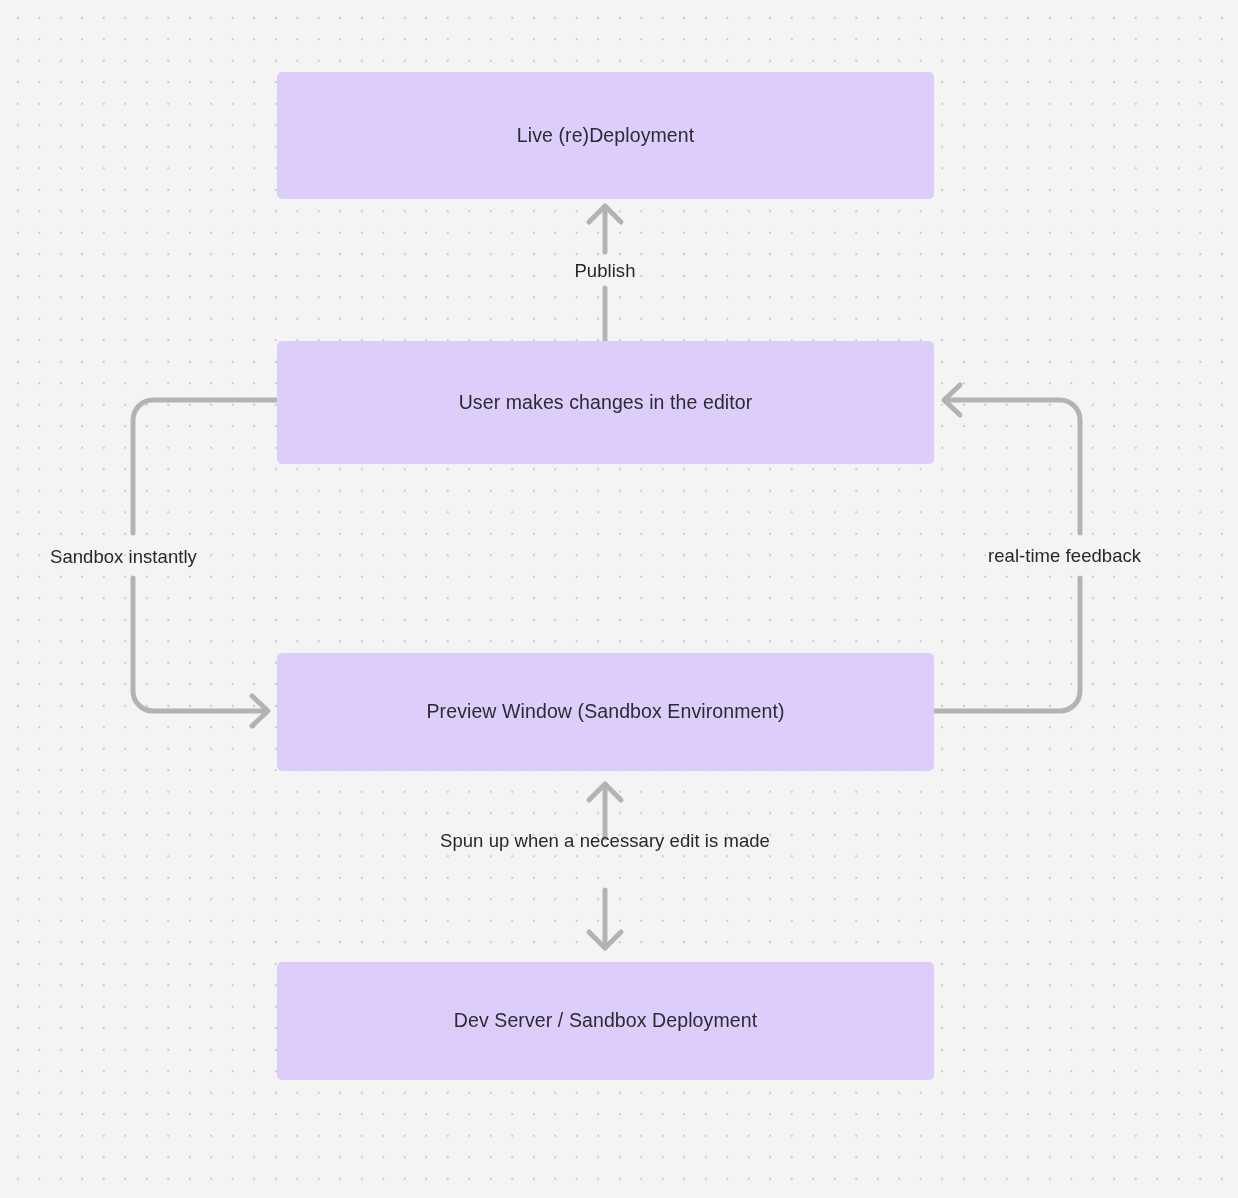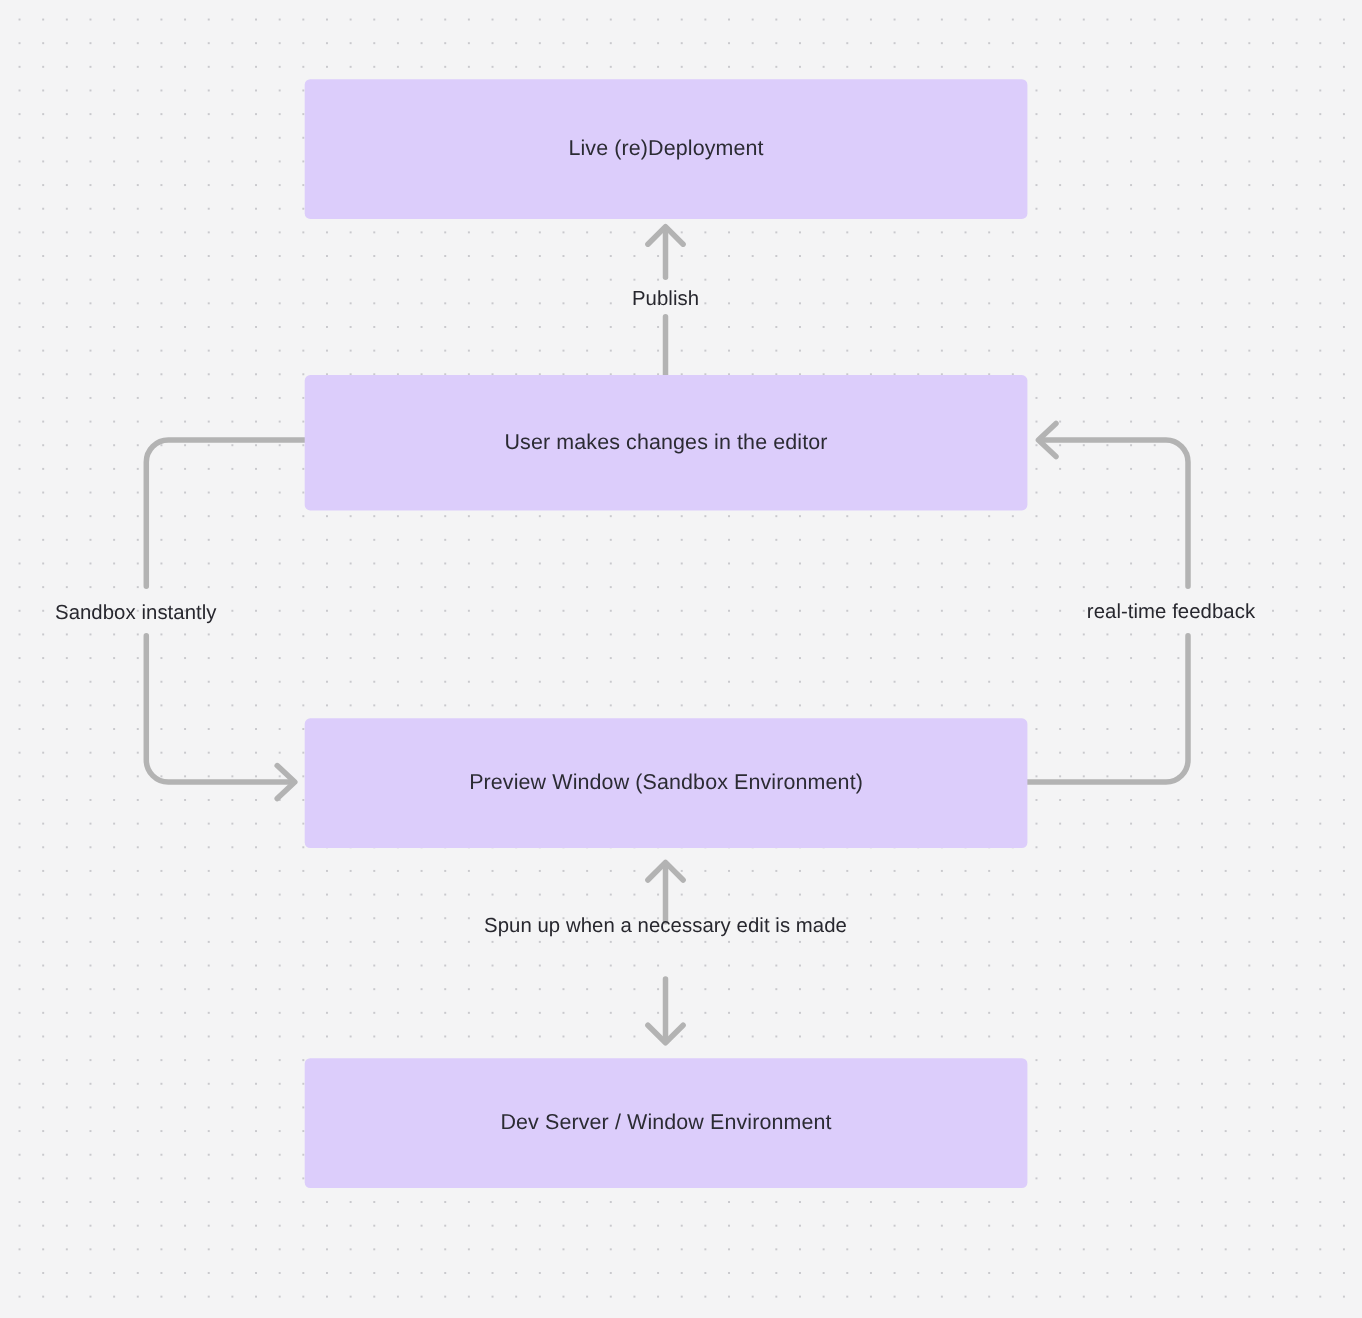--- a/index.html
+++ b/index.html
@@ -99,21 +99,21 @@
 
   <div class="node" style="left:277px; top:653px; width:657px; height:118px;">
     <span>Preview Window (Sandbox Environment)</span>
   </div>
 
   <div class="node" style="left:277px; top:341px; width:657px; height:123px;">
     <span>User makes changes in the editor</span>
   </div>
 
   <div class="node" style="left:277px; top:962px; width:657px; height:118px;">
-    <span>Dev Server / Window Environment</span>
+    <span>Dev Server / Sandbox Deployment</span>
   </div>
 
   <div class="edge-label centered" style="left:605px; top:262px;">Publish</div>
 
   <div class="edge-label" style="left:50px; top:548px;">Sandbox instantly</div>
 
   <div class="edge-label" style="left:988px; top:547px;">real-time feedback</div>
 
   <div class="edge-label centered" style="left:605px; top:832px;">Spun up when a necessary edit is made</div>
 

